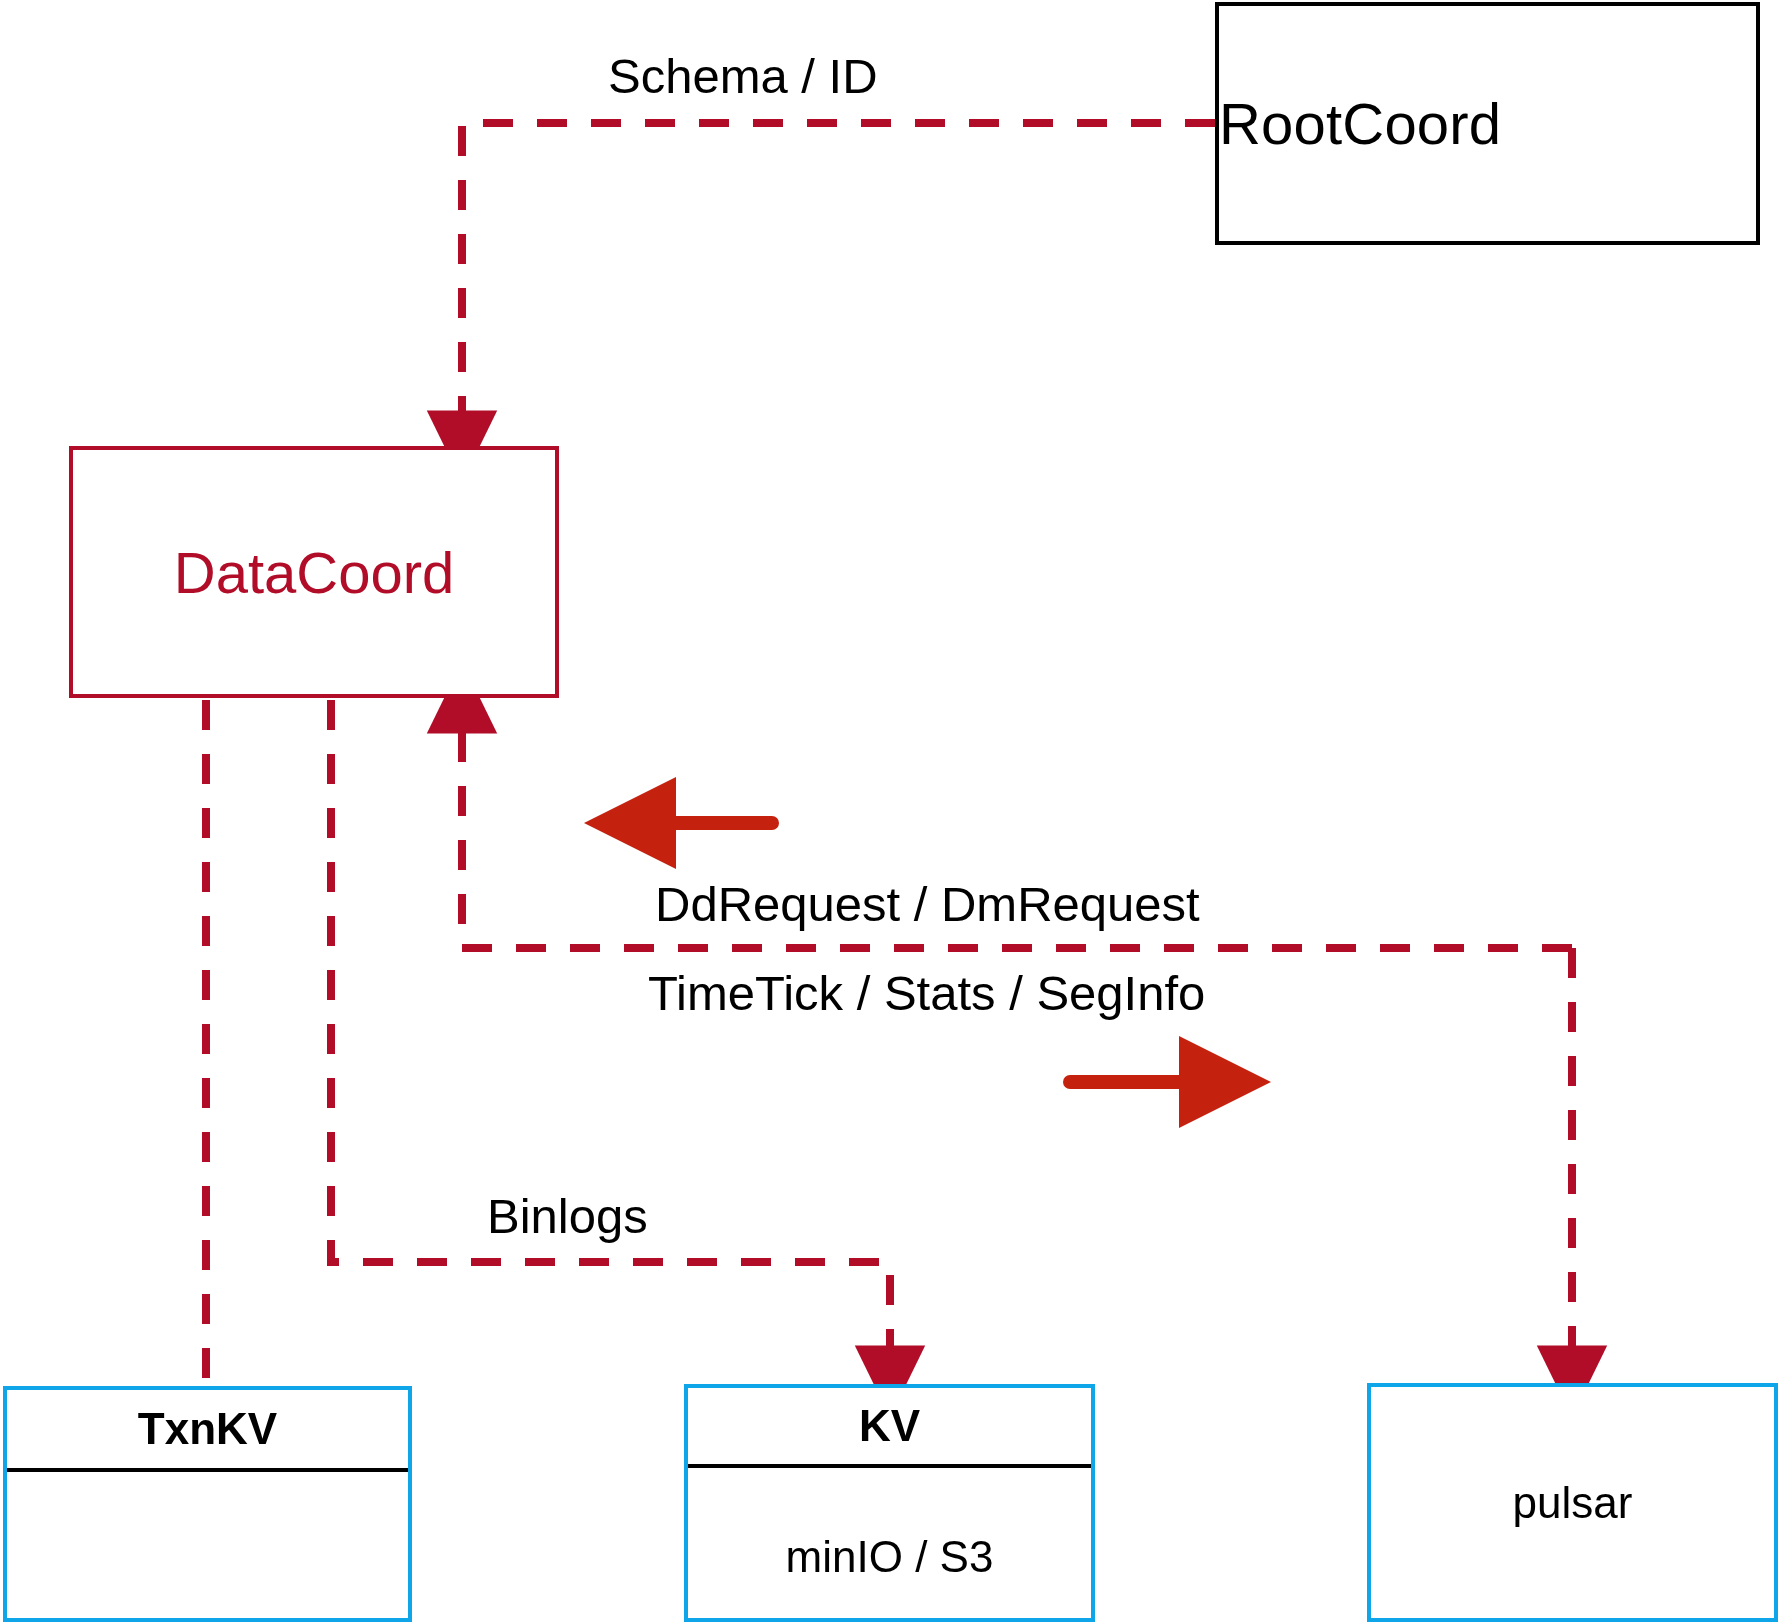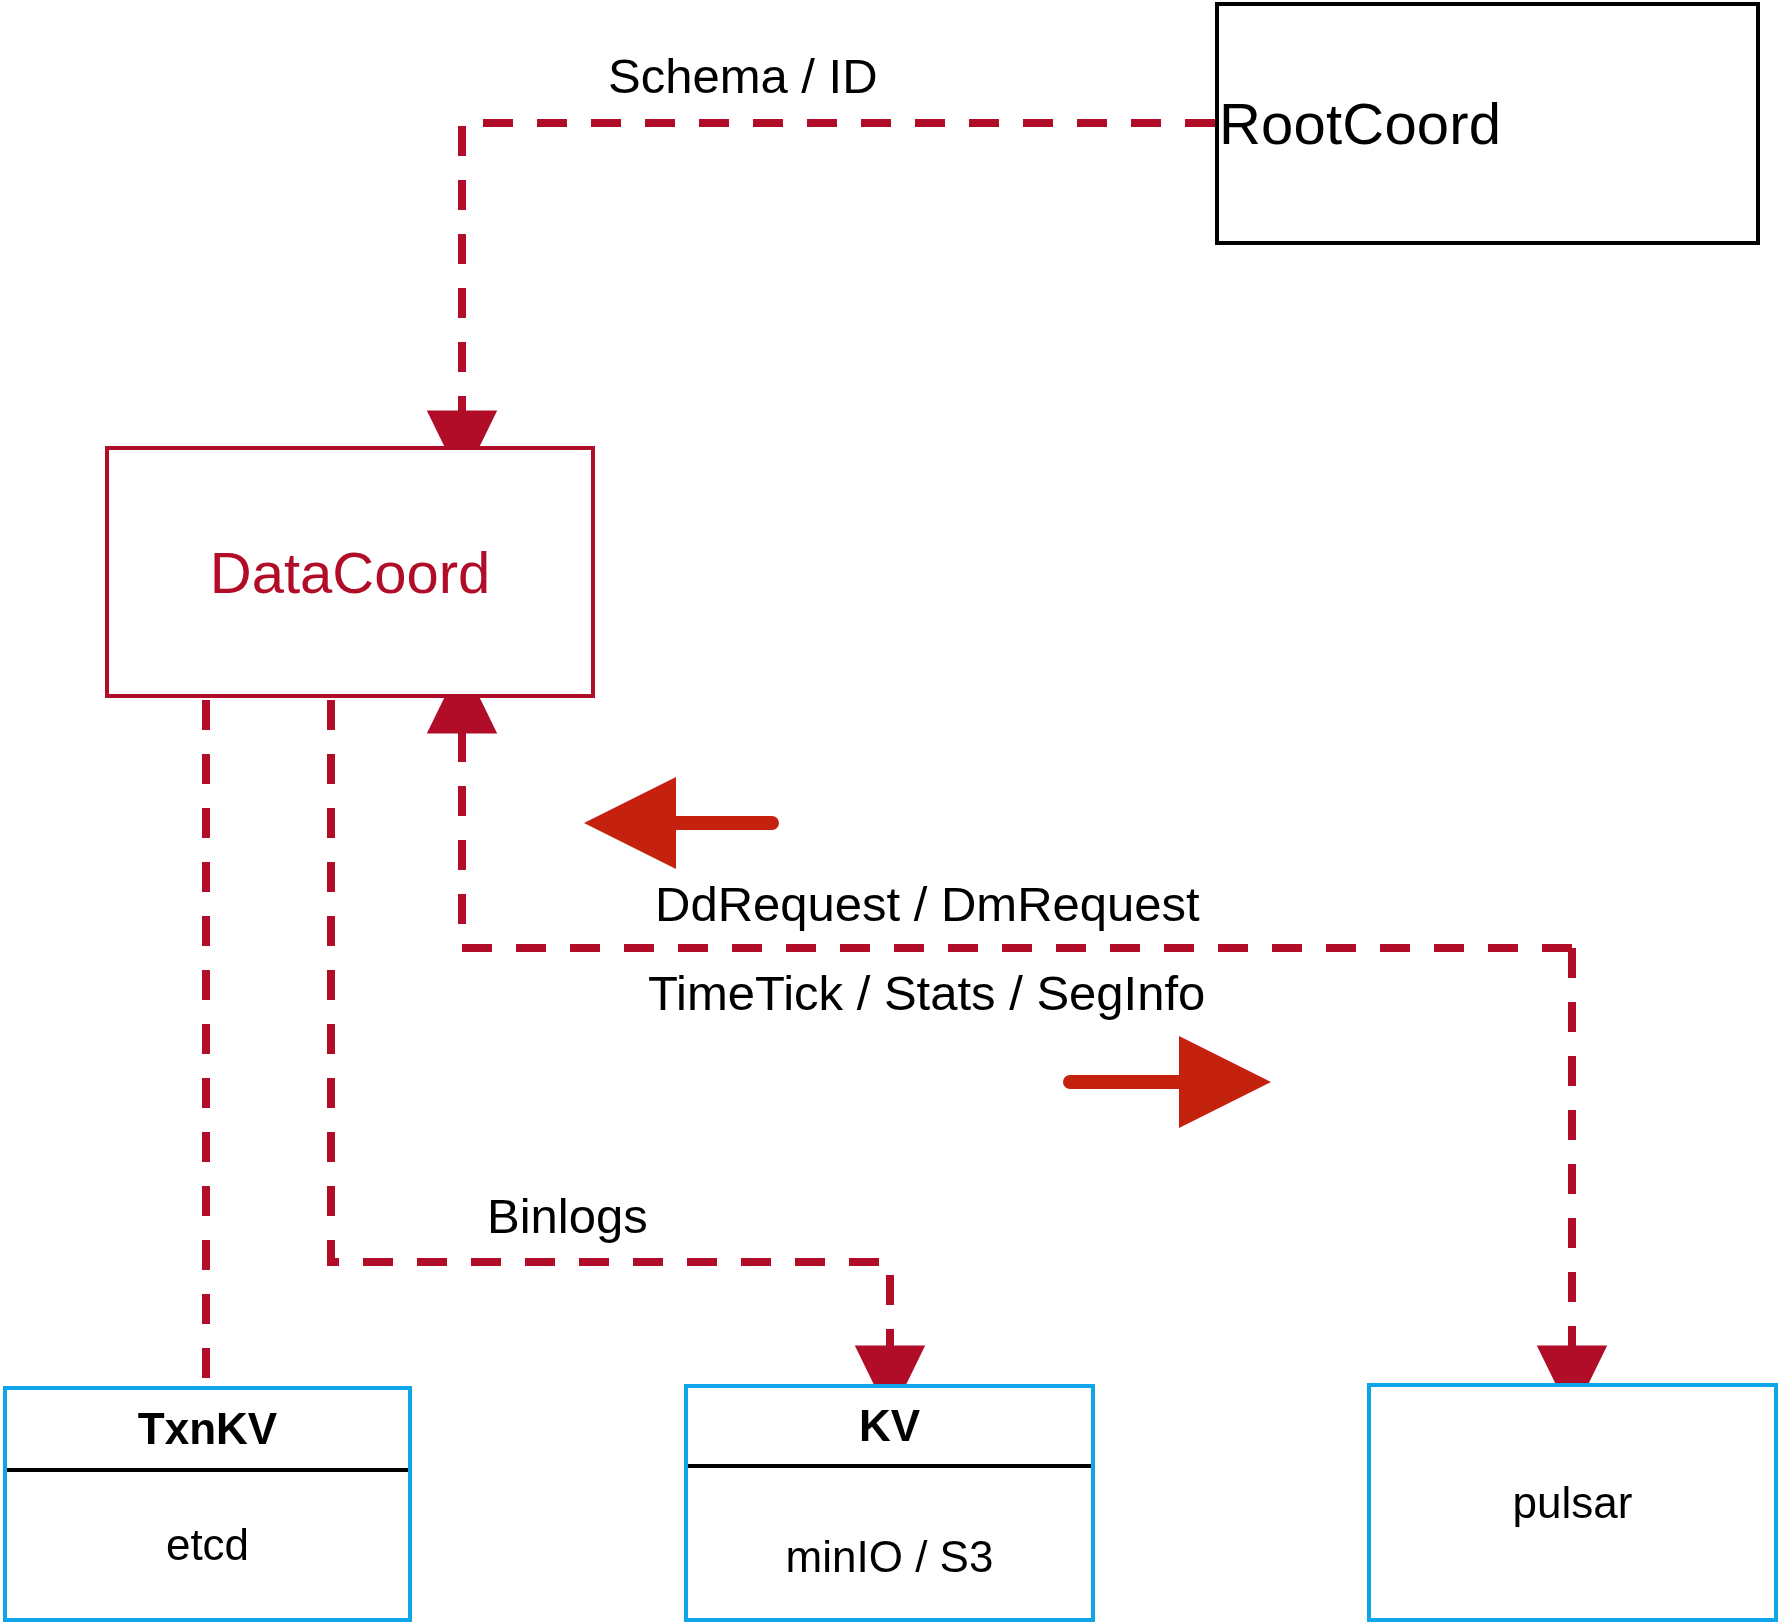--- a/index.html
+++ b/index.html
@@ -37,21 +37,20 @@
     font-size: 58px;
     color: #000000;
     font-weight: normal;
     letter-spacing: 0.2px;
   }
   .node-accent {
     border: 4px solid #B10D28;
     display: flex;
     align-items: center;
     justify-content: center;
-    margin-left: 36px;
   }
   .node-accent .node-title {
     font-size: 58px;
     color: #B10D28;
     font-weight: normal;
   }
   .node-split {
     border: 4px solid #0ea5e9;
     display: flex;
     flex-direction: column;
@@ -123,23 +122,20 @@
   <div class="node node-plain" style="left:1215px; top:2px; width:545px; height:243px;">
     <span class="node-title">RootCoord</span>
   </div>
 
   <div class="node node-accent" style="left:69px; top:446px; width:490px; height:252px;">
     <span class="node-title">DataCoord</span>
   </div>
 
   <div class="node node-split" style="left:3px; top:1386px; width:409px; height:236px;">
     <div class="hdr" style="height:82px;">TxnKV</div>
-    <div class="body">
-      <span class="ln">etcd</span>
-    </div>
   </div>
 
   <div class="node node-split" style="left:684px; top:1384px; width:411px; height:238px;gap:28px;">
     <div class="hdr" style="height:80px;">KV</div>
     <div class="body">
       <span class="ln">minIO / S3</span>
     </div>
   </div>
 
   <div class="node node-split" style="left:1367px; top:1383px; width:411px; height:239px;">

